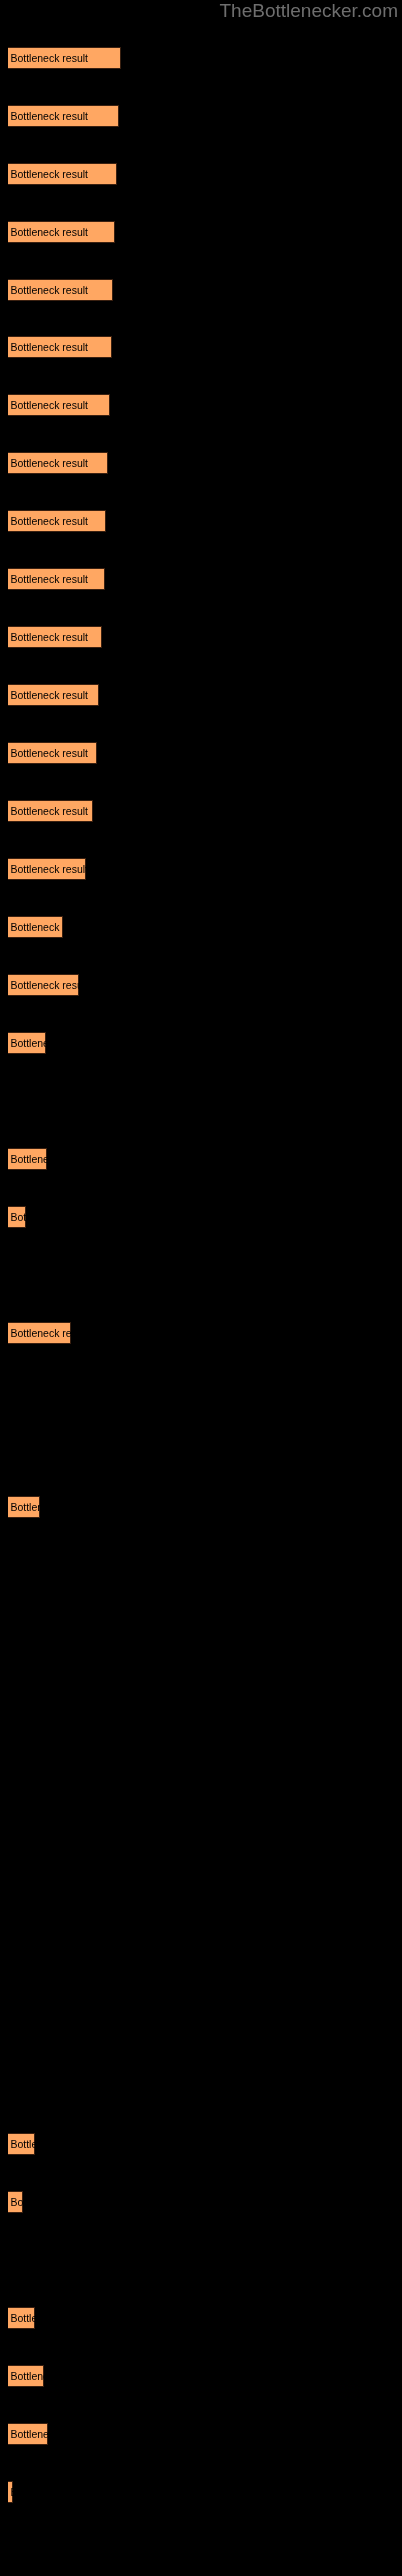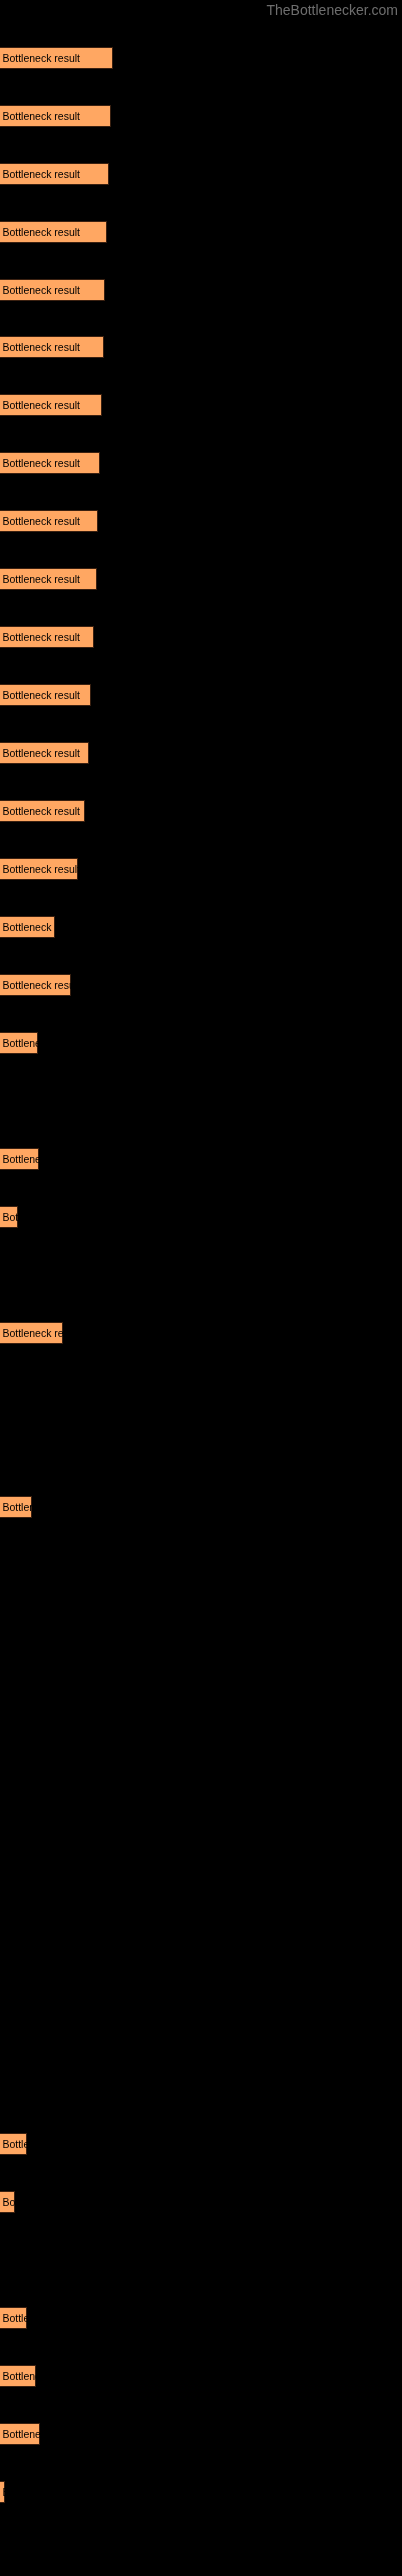--- a/index.html
+++ b/index.html
@@ -13,31 +13,31 @@
     position: relative;
     overflow: hidden;
     font-family: "Liberation Sans", sans-serif;
   }
   #watermark {
     position: absolute;
     top: 0px;
     left: 0px;
     width: 398px;
     text-align: right;
-    font-size: 14px;
+    font-size: 19px;
     line-height: 21px;
     color: #6e6e6e;
     letter-spacing: 0px;
     white-space: nowrap;
     font-family: "Liberation Sans", sans-serif;
   }
   #chart {
     position: absolute;
     top: 0;
-    left: 0;
+    left: 8px;
     width: 372px;
     height: 2576px;
   }
   .bar-row {
     position: absolute;
     left: 0px;
     height: 22px;
   }
   .bar {
     position: absolute;

